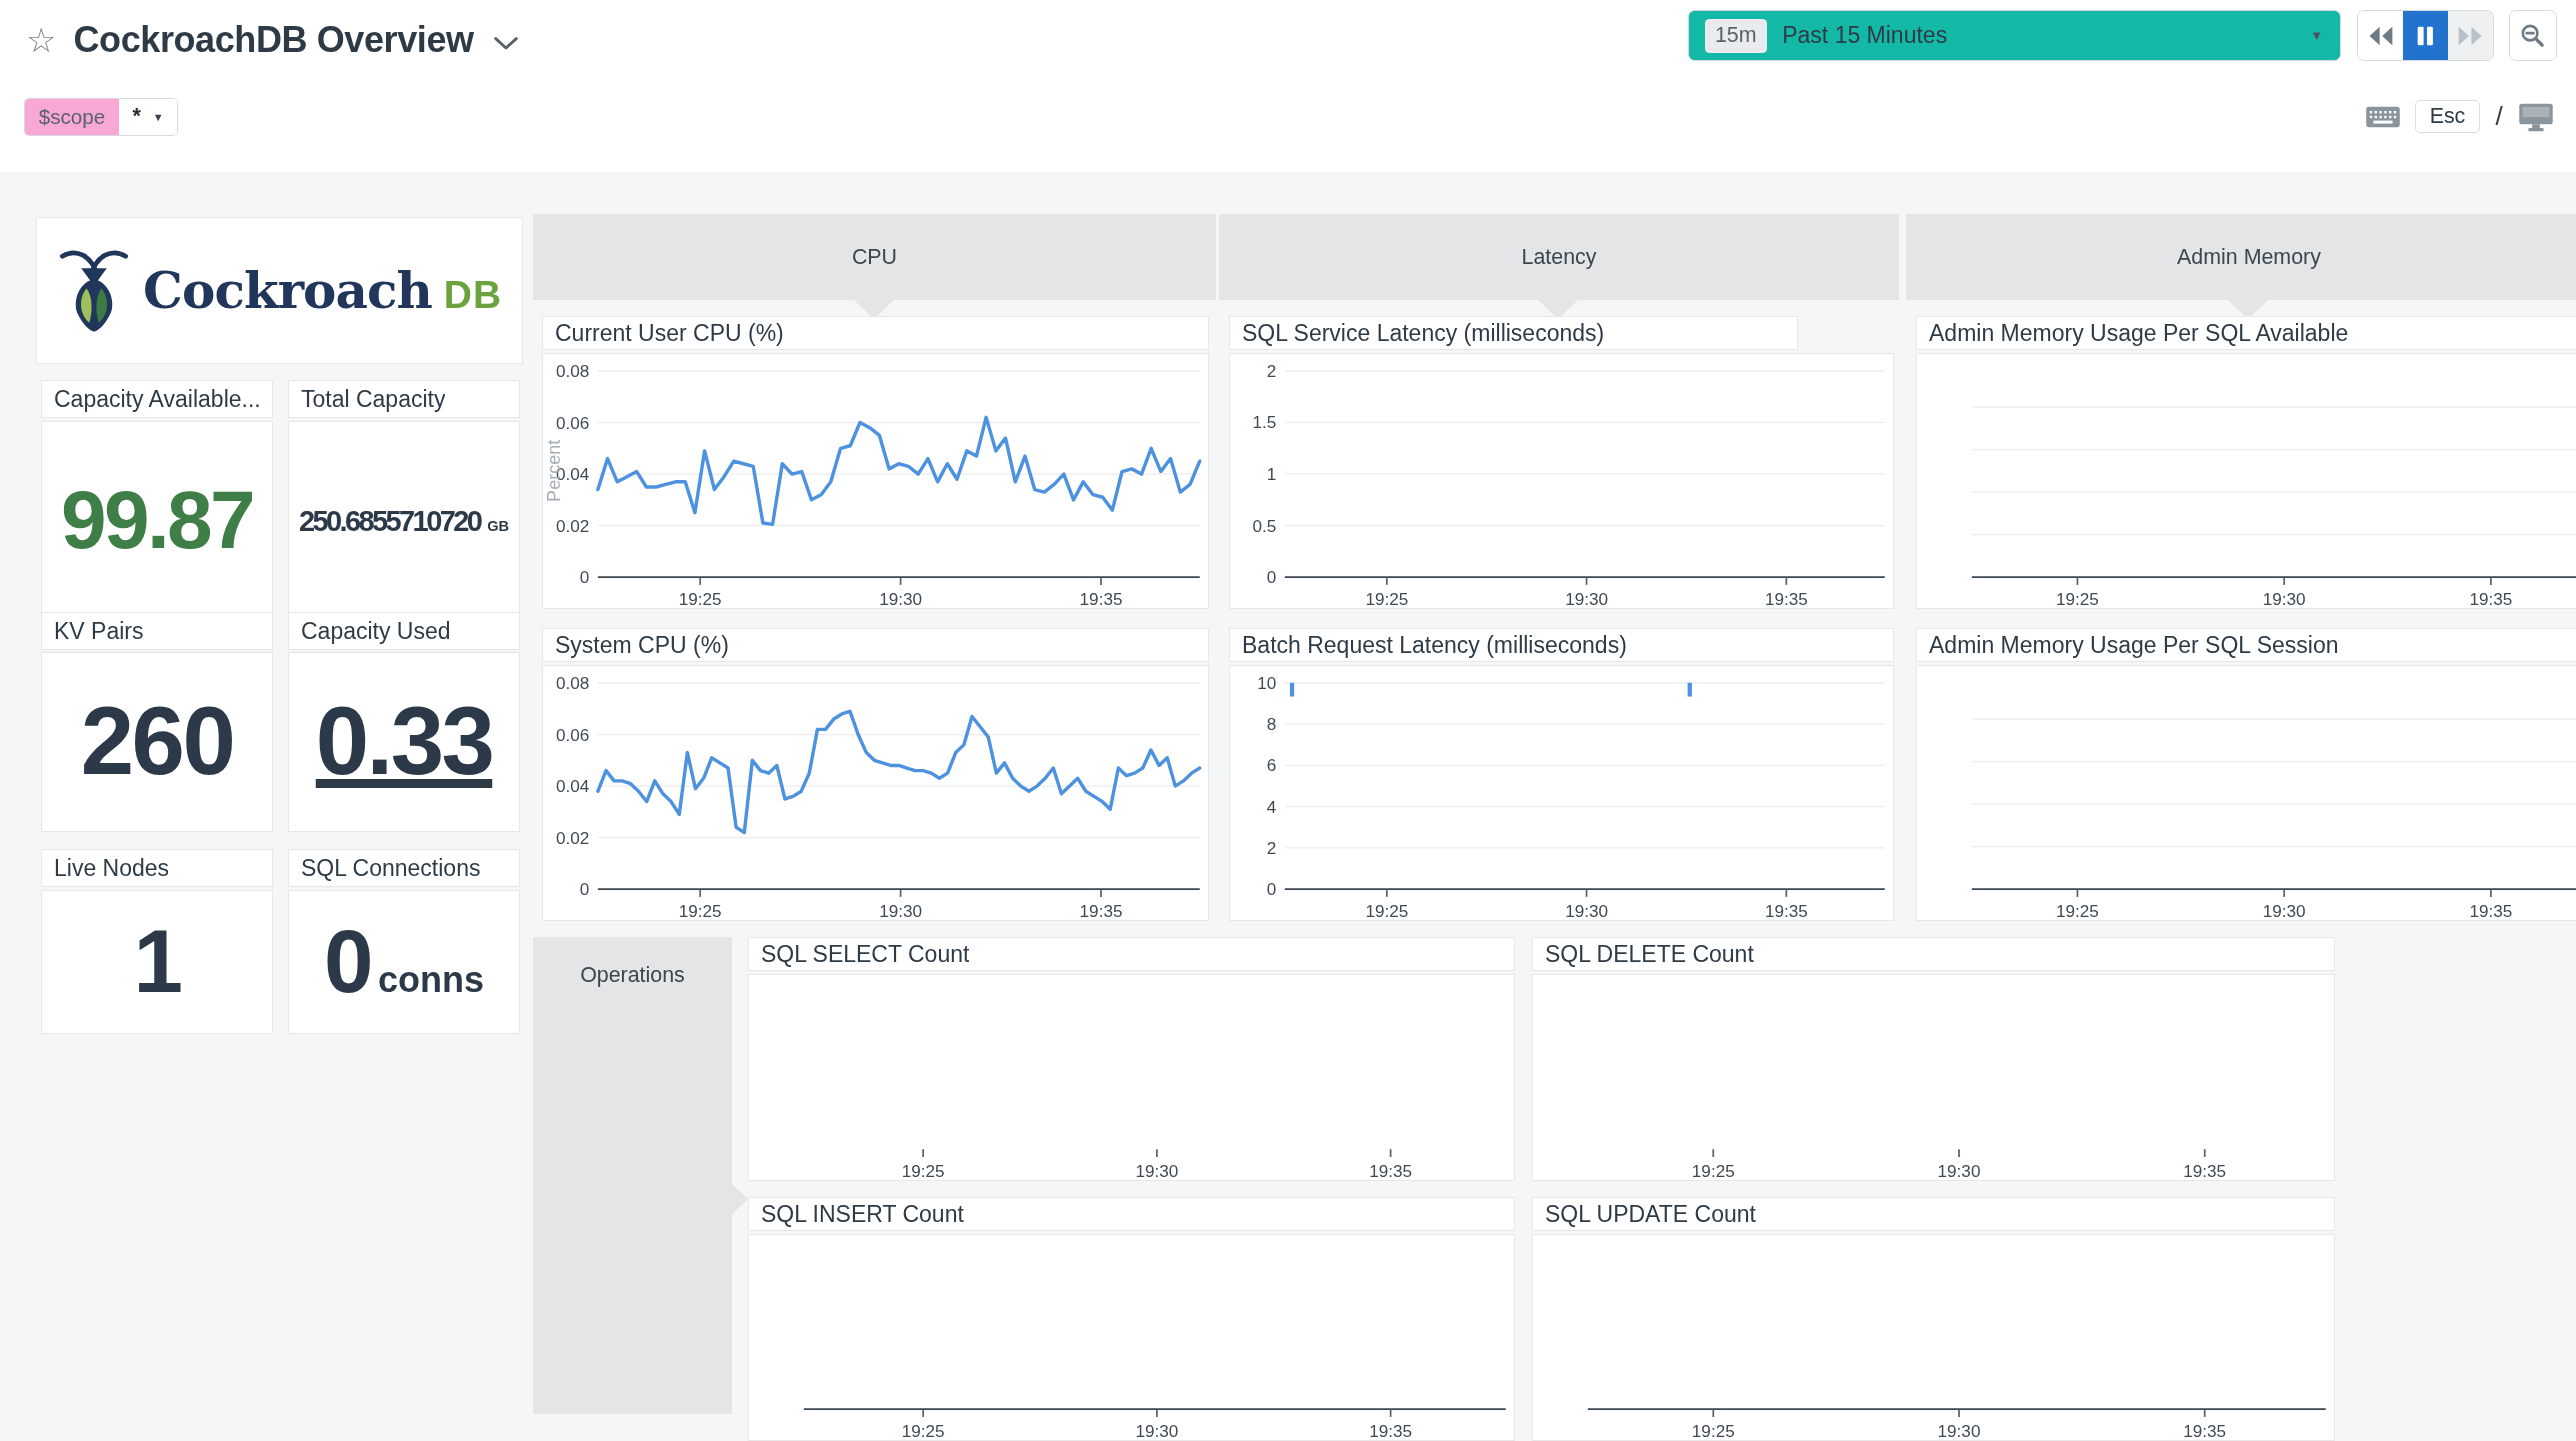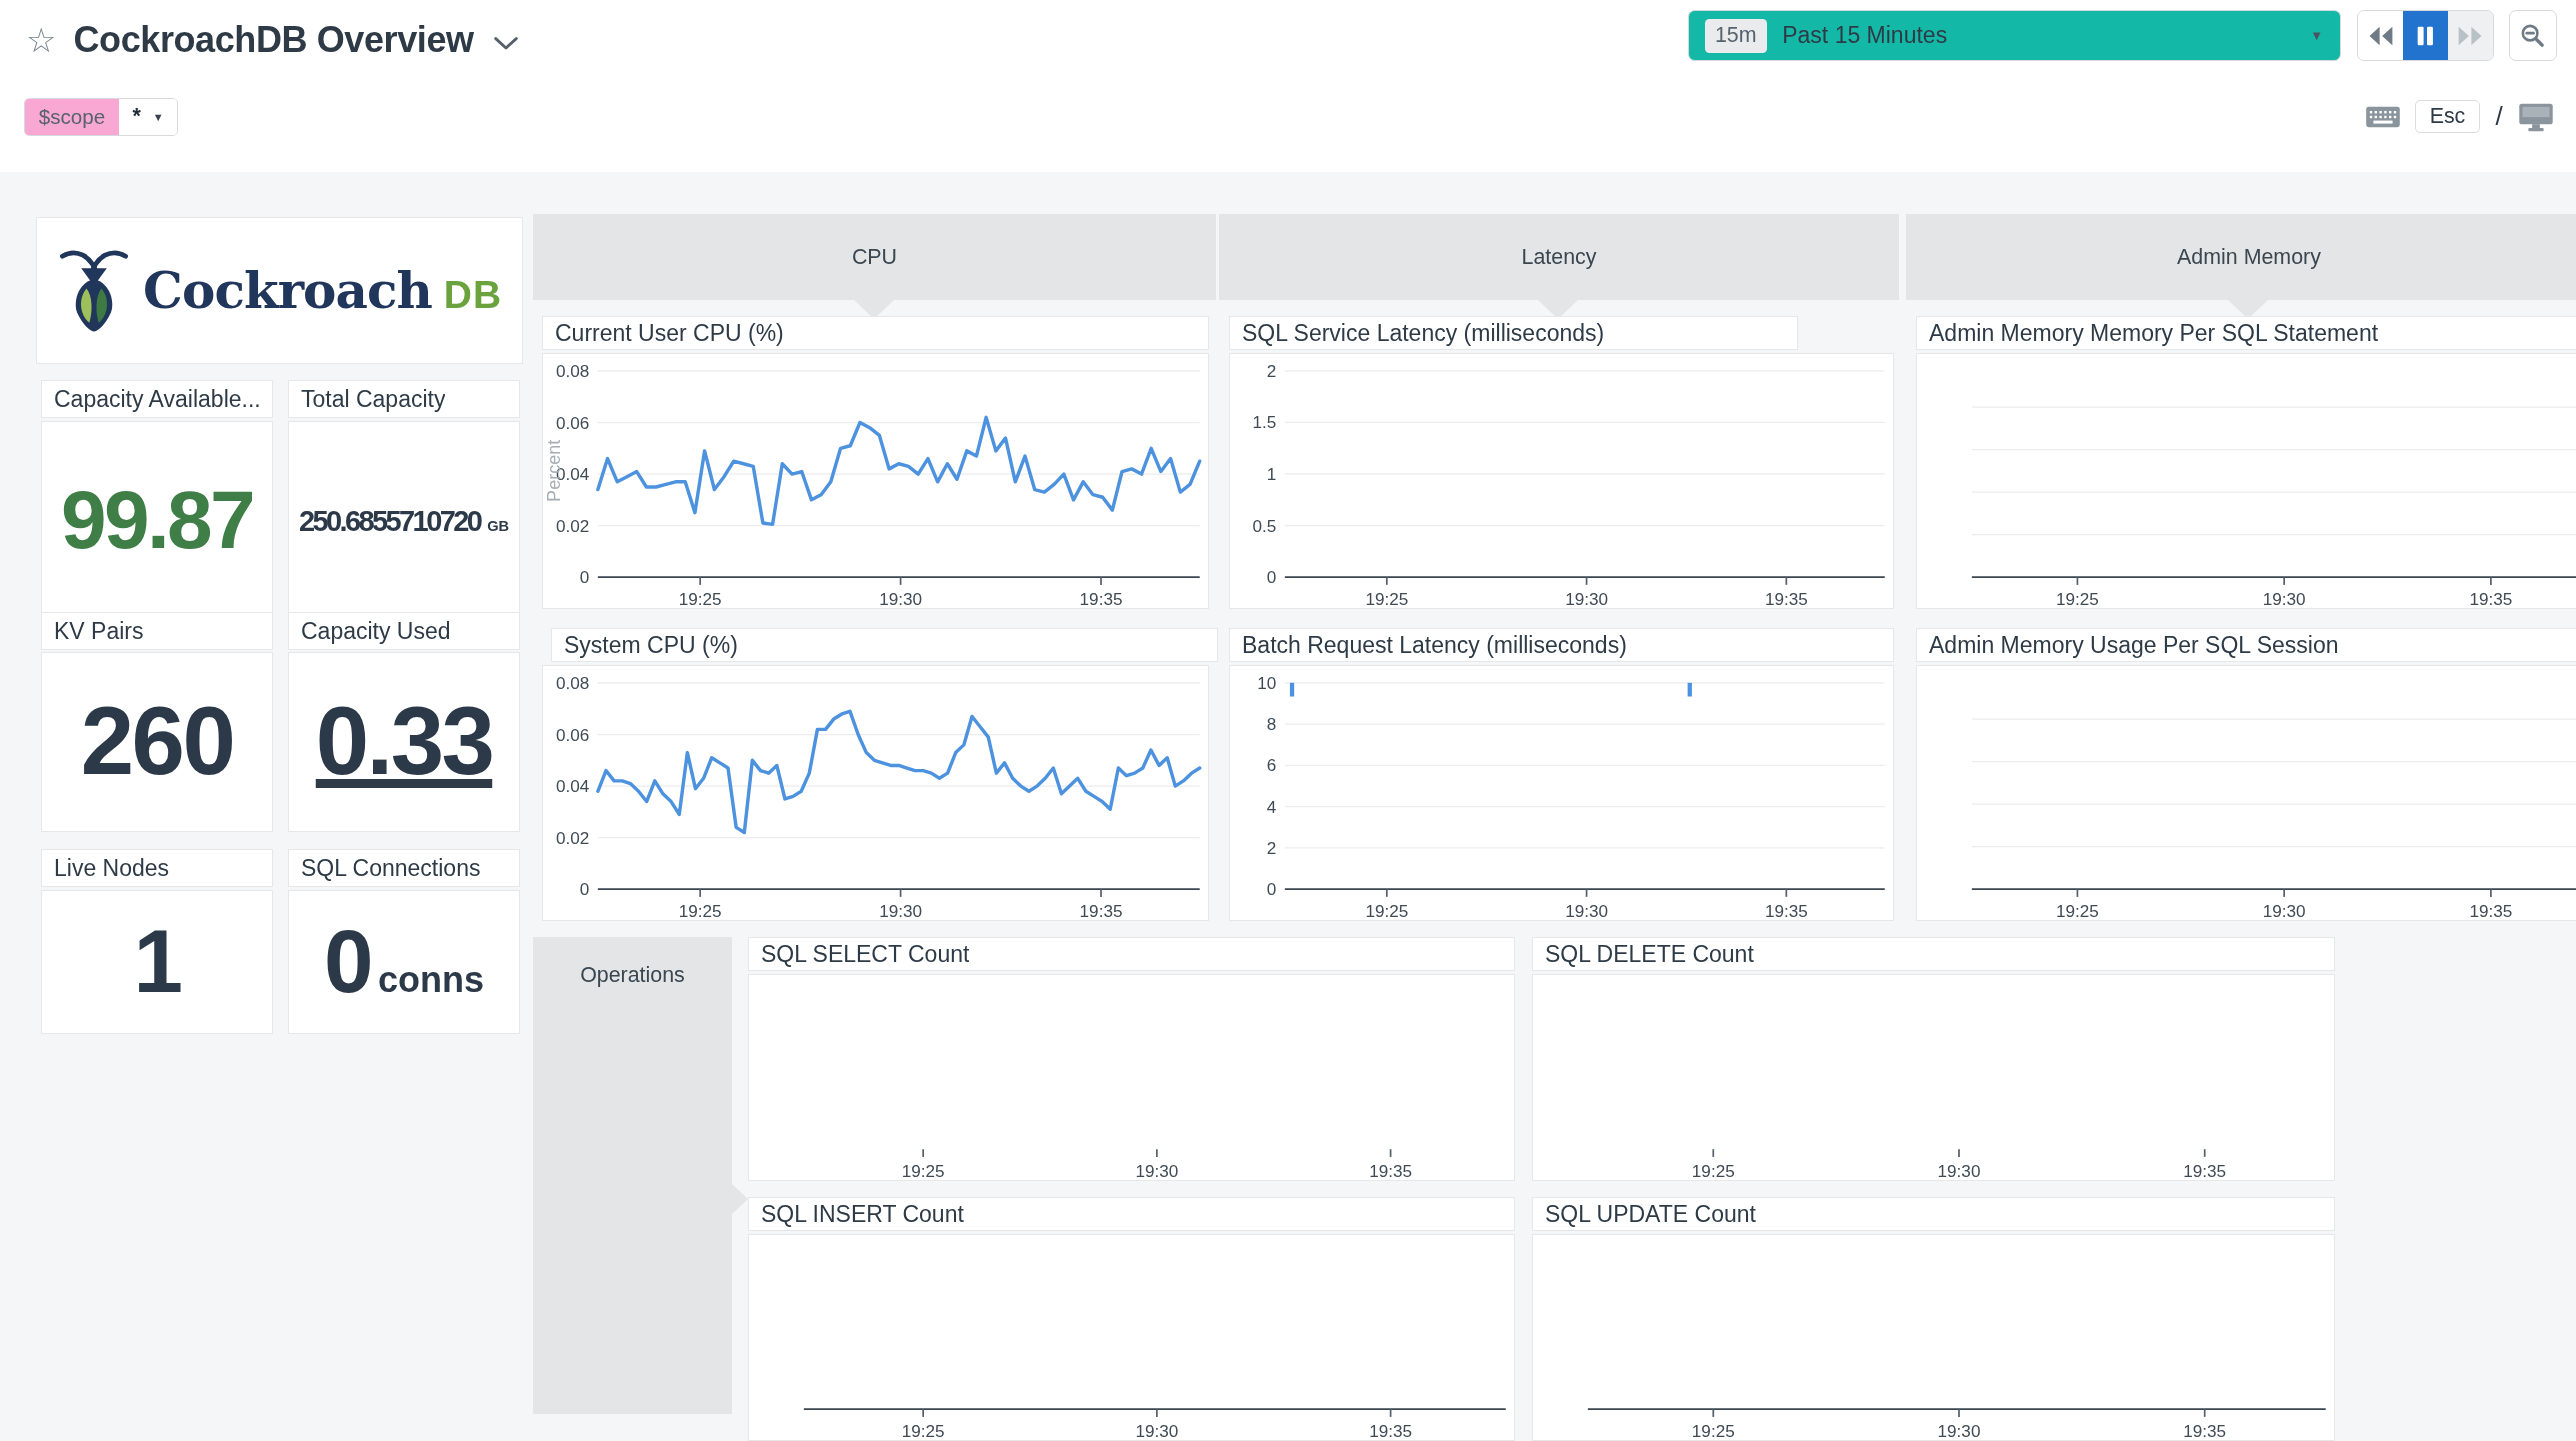--- a/index.html
+++ b/index.html
@@ -250,21 +250,21 @@
             <line x1="183.34" y1="260" x2="183.34" y2="269" stroke="#55606a" stroke-width="2"></line>
             <text x="183.34" y="292" text-anchor="middle" fill="#3f4a54" font-size="20">19:25</text>
             <line x1="417.106" y1="260" x2="417.106" y2="269" stroke="#55606a" stroke-width="2"></line>
             <text x="417.106" y="292" text-anchor="middle" fill="#3f4a54" font-size="20">19:30</text>
             <line x1="650.872" y1="260" x2="650.872" y2="269" stroke="#55606a" stroke-width="2"></line>
             <text x="650.872" y="292" text-anchor="middle" fill="#3f4a54" font-size="20">19:35</text>
             <polyline points="64.0,157.8 75.3,121.7 86.6,148.8 98.0,142.8 109.3,136.8 120.6,154.8 131.9,154.8 143.3,151.8 154.6,148.8 165.9,148.8 177.2,184.8 188.5,112.7 199.9,157.8 211.2,142.8 222.5,124.7 233.8,127.7 245.2,130.7 256.5,196.9 267.8,198.4 279.1,127.7 290.5,139.8 301.8,136.8 313.1,169.8 324.4,163.8 335.7,148.8 347.1,109.7 358.4,106.7 369.7,79.6 381.0,85.6 392.4,94.7 403.7,133.7 415.0,127.7 426.3,130.7 437.6,139.8 449.0,121.7 460.3,148.8 471.6,127.7 482.9,145.8 494.3,112.7 505.6,118.7 516.9,73.6 528.2,112.7 539.5,97.7 550.9,148.8 562.2,118.7 573.5,157.8 584.8,160.8 596.2,151.8 607.5,139.8 618.8,169.8 630.1,148.8 641.5,163.8 652.8,166.8 664.1,181.8 675.4,136.8 686.7,133.7 698.1,139.8 709.4,109.7 720.7,136.8 732.0,121.7 743.4,160.8 754.7,151.8 766.0,124.7" fill="none" stroke="#4d92de" stroke-width="4" stroke-linejoin="round" stroke-linecap="round"></polyline>
             <text x="20" y="136" text-anchor="middle" fill="#a6adb4" font-size="21" transform="rotate(-90 20 136)">Percent</text>
           </svg>
         </div>
-        <div class="strip" style="left: 542px; top: 456px; width: 667px; height: 34px; margin-left: 9px;">
+        <div class="strip" style="left: 542px; top: 456px; width: 667px; height: 34px;">
           <span class="strip-title">System CPU (%)</span>
         </div>
         <div class="panel" style="left: 542px; top: 493px; width: 667px; height: 256px;">
           <svg width="667" height="256" viewBox="0 0 778 298">
             <text x="54" y="267" text-anchor="end" fill="#3f4a54" font-size="20">0</text>
             <line x1="64" y1="199.87878787878788" x2="766" y2="199.87878787878788" stroke="#ececee" stroke-width="1.5"></line>
             <text x="54" y="206.87878787878788" text-anchor="end" fill="#3f4a54" font-size="20">0.02</text>
             <line x1="64" y1="139.75757575757575" x2="766" y2="139.75757575757575" stroke="#ececee" stroke-width="1.5"></line>
             <text x="54" y="146.75757575757575" text-anchor="end" fill="#3f4a54" font-size="20">0.04</text>
             <line x1="64" y1="79.63636363636365" x2="766" y2="79.63636363636365" stroke="#ececee" stroke-width="1.5"></line>
@@ -325,21 +325,21 @@
             <text x="183" y="292" text-anchor="middle" fill="#3f4a54" font-size="20">19:25</text>
             <line x1="416.1" y1="260" x2="416.1" y2="269" stroke="#55606a" stroke-width="2"></line>
             <text x="416.1" y="292" text-anchor="middle" fill="#3f4a54" font-size="20">19:30</text>
             <line x1="649.1999999999999" y1="260" x2="649.1999999999999" y2="269" stroke="#55606a" stroke-width="2"></line>
             <text x="649.1999999999999" y="292" text-anchor="middle" fill="#3f4a54" font-size="20">19:35</text>
             <rect x="69.9" y="19.223300970873822" width="5" height="16" fill="#4d92de"></rect>
             <rect x="534" y="19.223300970873822" width="5" height="16" fill="#4d92de"></rect>
           </svg>
         </div>
         <div class="strip" style="left: 1916px; top: 144px; width: 686px; height: 34px;">
-          <span class="strip-title">Admin Memory Memory Per SQL Statement</span>
+          <span class="strip-title">Admin Memory Usage Per SQL Available</span>
         </div>
         <div class="panel" style="left: 1916px; top: 181px; width: 686px; height: 256px;">
           <svg width="686" height="256" viewBox="0 0 800 298">
             <line x1="64" y1="210.4" x2="788" y2="210.4" stroke="#ececee" stroke-width="1.5"></line>
             <line x1="64" y1="160.8" x2="788" y2="160.8" stroke="#ececee" stroke-width="1.5"></line>
             <line x1="64" y1="111.20000000000002" x2="788" y2="111.20000000000002" stroke="#ececee" stroke-width="1.5"></line>
             <line x1="64" y1="61.599999999999994" x2="788" y2="61.599999999999994" stroke="#ececee" stroke-width="1.5"></line>
             <line x1="64" y1="260" x2="788" y2="260" stroke="#3a4550" stroke-width="2"></line>
             <line x1="187.08" y1="260" x2="187.08" y2="269" stroke="#55606a" stroke-width="2"></line>
             <text x="187.08" y="292" text-anchor="middle" fill="#3f4a54" font-size="20">19:25</text>

